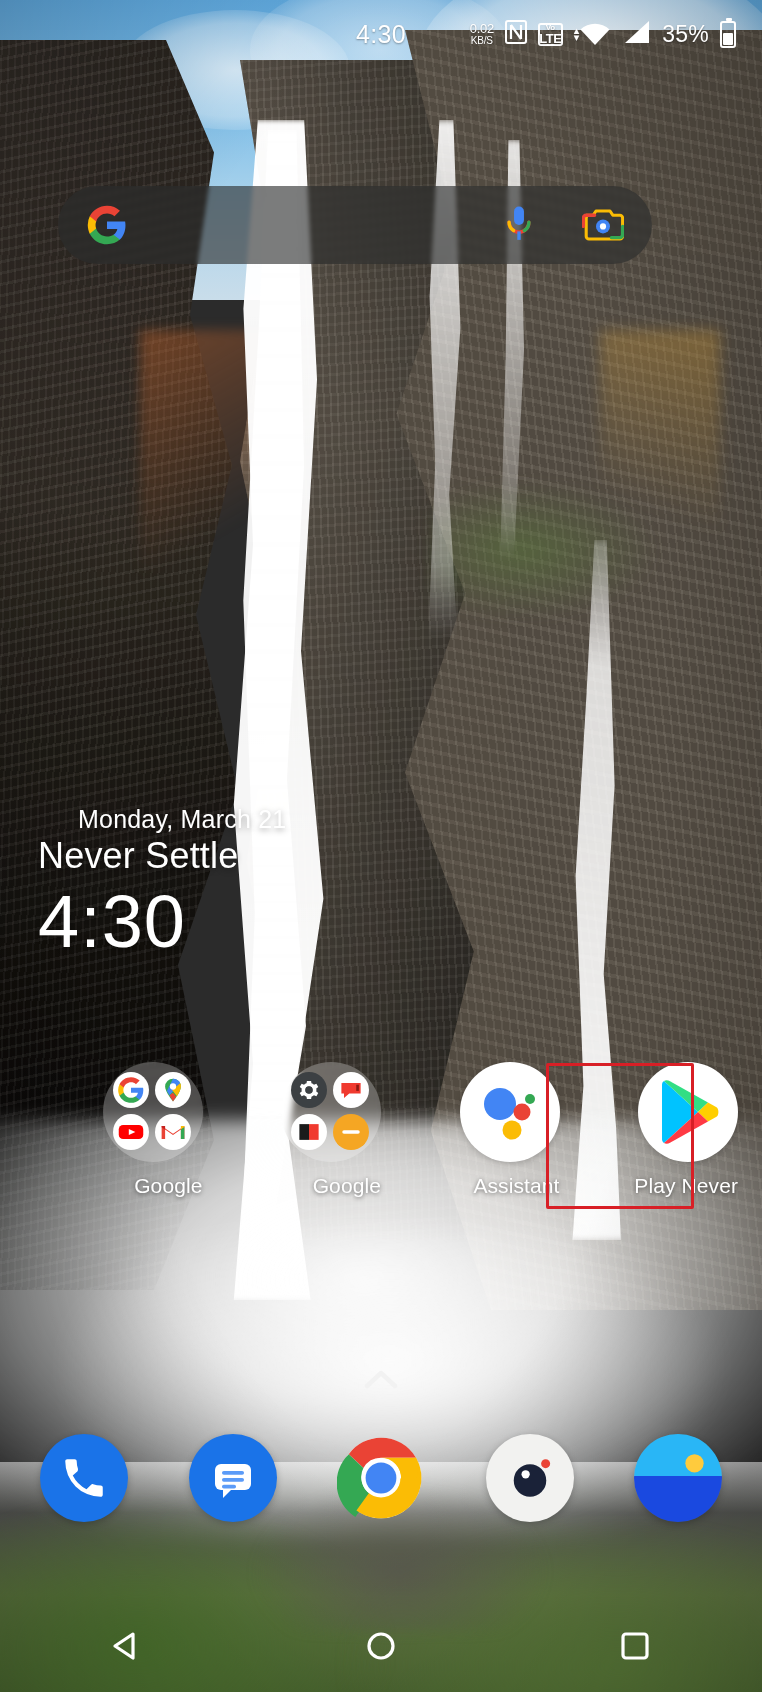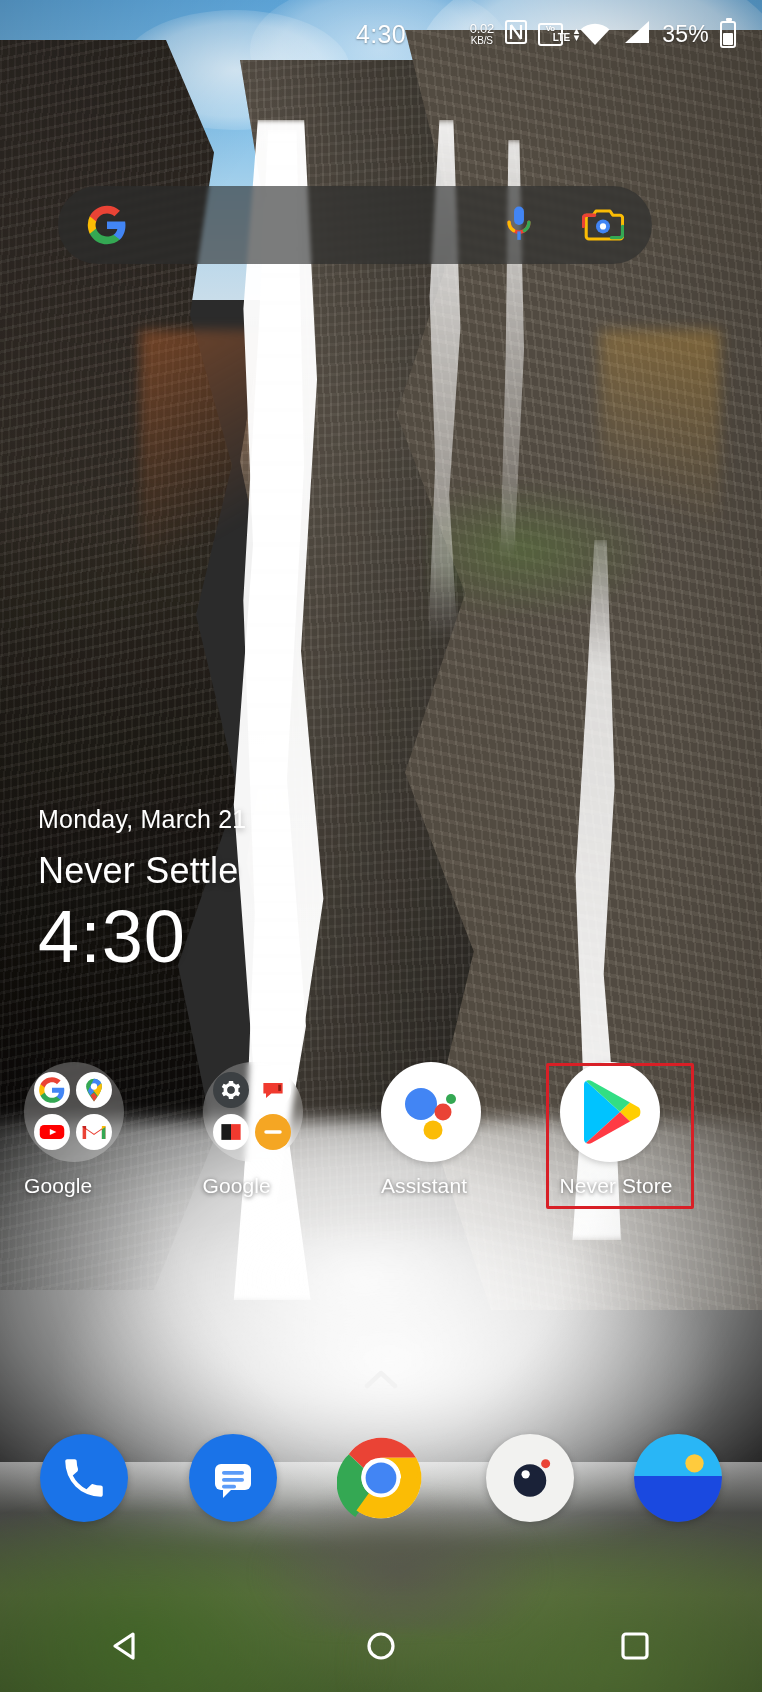--- a/index.html
+++ b/index.html
@@ -163,21 +163,21 @@
   }
   .net-speed { display:flex; flex-direction:column; align-items:center; line-height:1; }
   .net-speed .val { font-size:13px; letter-spacing:-.3px; }
   .net-speed .unit { font-size:10px; letter-spacing:-.2px; margin-top:1px; }
   .volte-ico {
     width:25px; height:23px; border:2px solid #fff; border-radius:3px;
     display:flex; flex-direction:column; align-items:center; justify-content:center;
     line-height:1;
   }
   .volte-ico .t { font-size:8px; font-weight:bold; letter-spacing:-.3px; }
-  .volte-ico .b { font-size:10px; font-weight:bold; letter-spacing:-.4px;padding-left:22px; }
+  .volte-ico .b { font-size:13px; font-weight:bold; letter-spacing:-.4px; }
   .wifi-wrap { display:flex; align-items:center; gap:1px; }
   .wifi-arrows { display:flex; flex-direction:column; line-height:.6; font-size:11px; }
   .sb-batt-pct { font-size:23px; letter-spacing:.2px; }
   .sb-batt {
     width:16px; height:27px; border:2px solid #fff; border-radius:3px; position:relative;
   }
   .sb-batt::before {
     content:""; position:absolute; left:4px; top:-5px; width:6px; height:3px;
     background:#fff; border-radius:1px;
   }
@@ -196,31 +196,31 @@
   .g-logo { width:42px; height:42px; }
   .pill-spacer { flex:1; }
   .mic-ico { width:34px; height:40px; margin-right:46px; }
   .lens-ico { width:42px; height:38px; }
 
   
   #clock-widget {
     position:absolute; left:38px; top:805px; color:#fff;
     text-shadow:0 2px 6px rgba(0,0,0,.35);
   }
-  .cw-date { font-size:25px; font-weight:400; letter-spacing:.2px; }
-  .cw-tagline { font-size:36px; font-weight:400; margin-top:16px; letter-spacing:.2px; }
+  .cw-date { font-size:25px; font-weight:400; letter-spacing:.2px;margin-left:40px; }
+  .cw-tagline { font-size:36px; font-weight:400; margin-top:1px; letter-spacing:.2px; }
   .cw-time { font-size:74px; font-weight:300; margin-top:6px; letter-spacing:1px; line-height:1.05; }
 
   
   #app-row {
     position:absolute; left:0; top:1062px; width:762px;
     display:flex; padding:0 24px;
   }
   .app-cell {
-    width:25%; display:flex; flex-direction:column; align-items:flex-start;
+    width:25%; display:flex; flex-direction:column; align-items:flex-end;
     position:relative;
   }
   .app-icon-box { width:100px; height:100px; display:flex; align-items:center; justify-content:center; }
   .app-label {
     margin-top:12px; color:#fff; font-size:21px; letter-spacing:.1px;
     text-shadow:0 1px 4px rgba(0,0,0,.55); white-space:nowrap;
   }
   .folder {
     width:100px; height:100px; border-radius:50%;
     background:rgba(255,255,255,.26);
@@ -474,21 +474,21 @@
     <div class="app-icon-box">
       <div class="circle-icon">
         <svg width="62" height="66" viewBox="0 0 60 66">
           <path d="M6 2 L40 33 L6 64 C4.6 63.2 4 61.8 4 60 L4 6 C4 4.2 4.6 2.8 6 2 Z" fill="#00C3FF"></path>
           <path d="M6 2 L40 33 L50 23.5 L12 2.2 C10 1.1 7.5 1.1 6 2 Z" fill="#32DE84"></path>
           <path d="M50 23.5 L40 33 L50 42.5 L58.5 37.8 C61 36.2 61 29.8 58.5 28.2 Z" fill="#FFCE00"></path>
           <path d="M6 64 L40 33 L50 42.5 L12 63.8 C10 64.9 7.5 64.9 6 64 Z" fill="#FF3A44"></path>
         </svg>
       </div>
     </div>
-    <div class="app-label">Never Store</div>
+    <div class="app-label">Play Never</div>
   </div>
 </div>
 
 <div id="highlight-box" style="border-color: rgb(216, 31, 38);"></div>
 
 <div id="drawer-chevron">
   <span>
     <svg width="34" height="22" viewBox="0 0 34 22">
       <path d="M3 18 L17 5 L31 18" fill="none" stroke="#f2f2f2" stroke-width="4.5" stroke-linecap="round" stroke-linejoin="round"></path>
     </svg>

